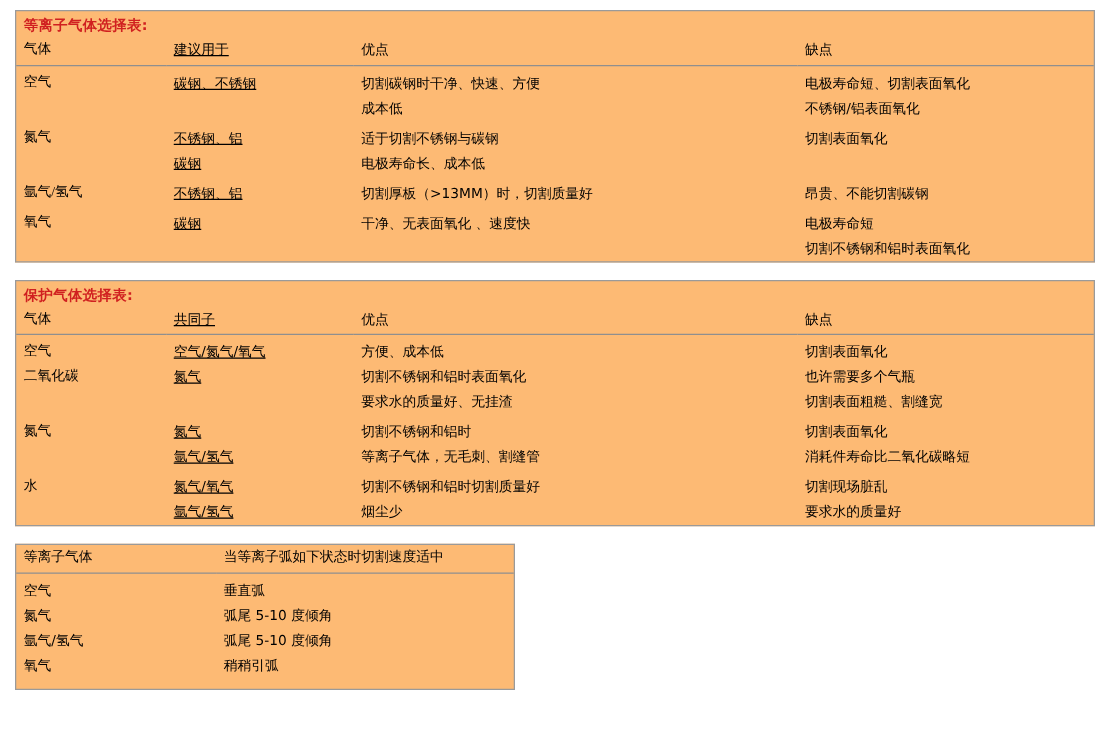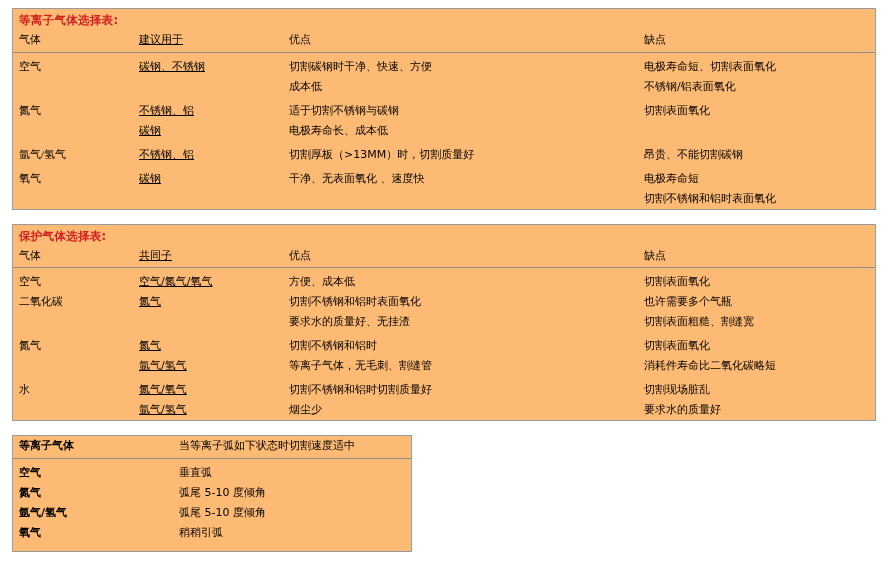--- a/index.html
+++ b/index.html
@@ -57,21 +57,21 @@
   }
   .c1 { width: 110px; font-family: Liberation Serif, serif; }
   .c2 { width: 140px; text-decoration: underline; }
   .c3 { width: 345px; }
   .c4 { width: auto; }
 
   
   .panel-narrow {
     width: 400px;
   }
-  .n1 { width: 150px; font-weight: bold; }
+  .n1 { width: 150px; }
   .n2 { width: auto; }
   tr.header-row.n td { padding-bottom: 4px; }
   .spacer-row td { height: 4px; padding: 0; }
 </style>
 </head>
 <body>
 
 <div class="page">
 
   <div class="panel">

